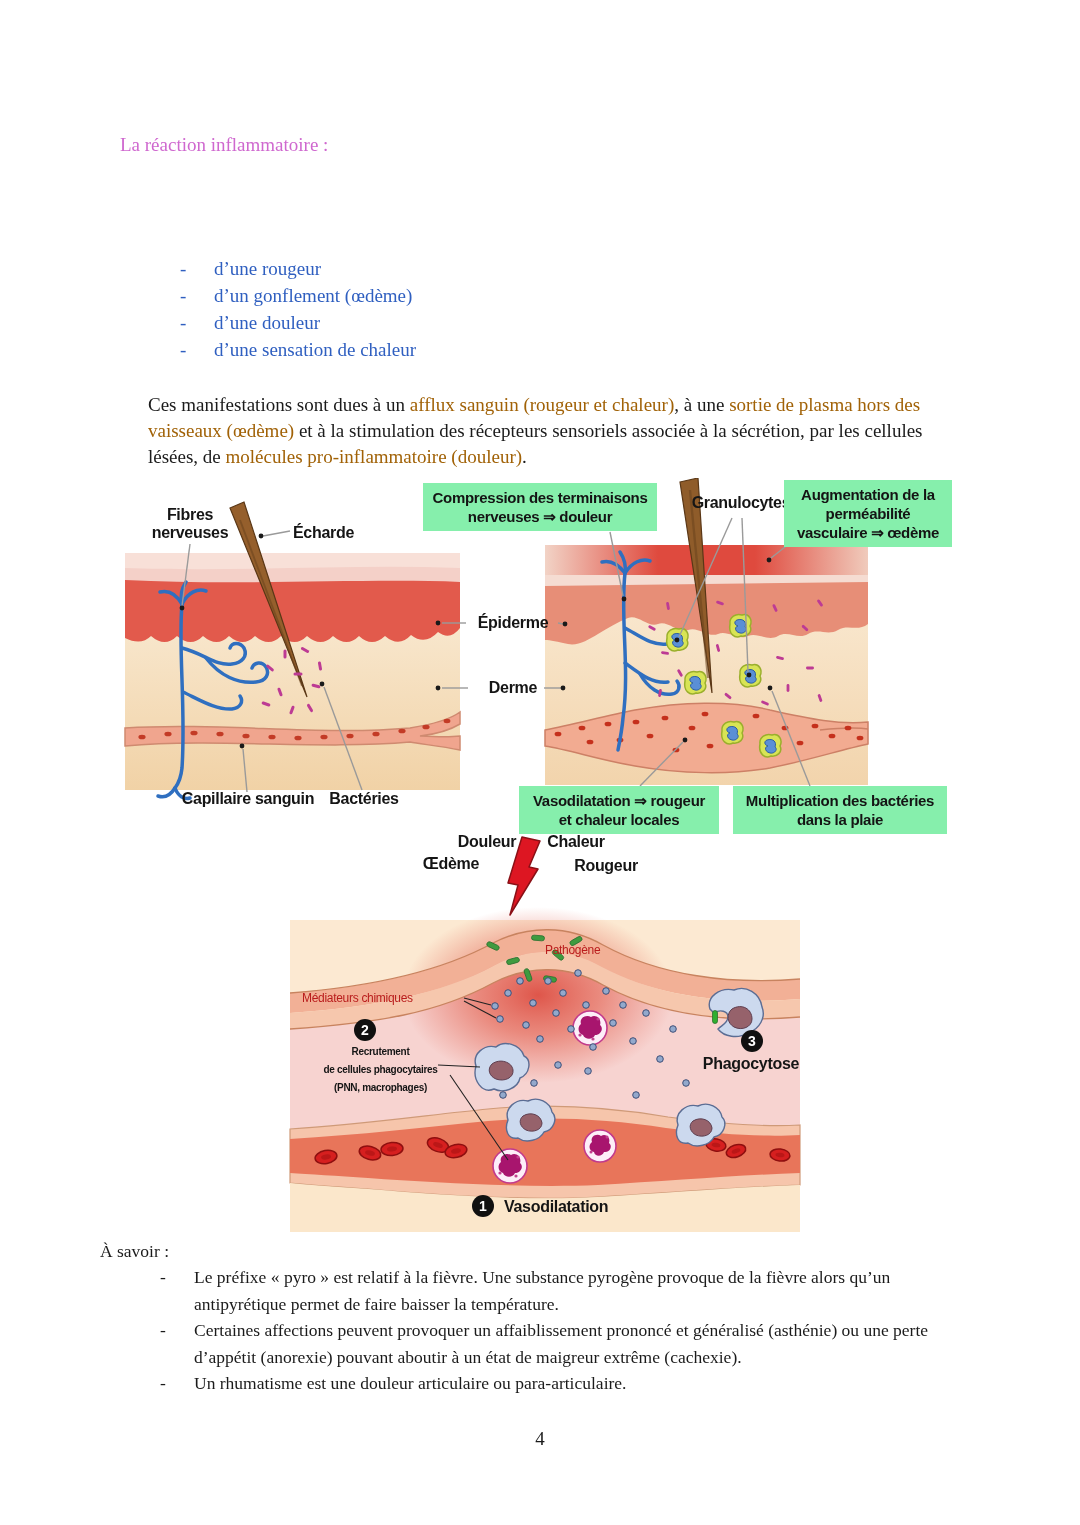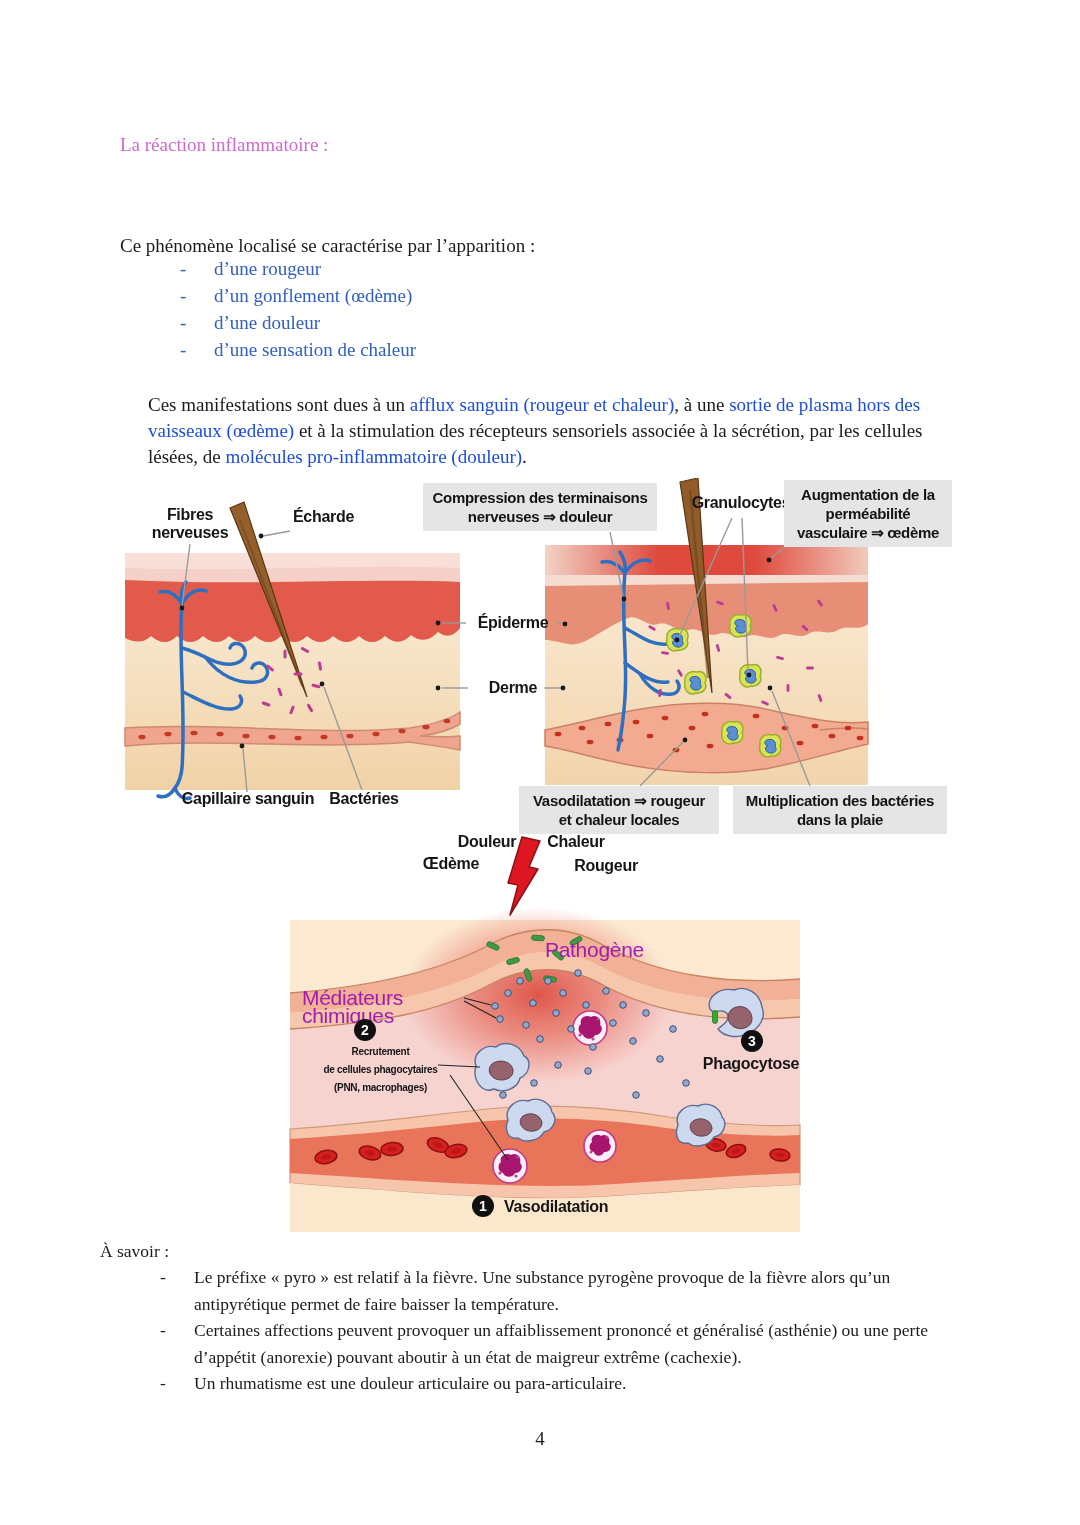--- a/index.html
+++ b/index.html
@@ -3,48 +3,47 @@
 <meta charset="utf-8">
 <style>
   html,body{margin:0;padding:0;background:#ffffff;}
   .page{position:relative;width:1080px;height:1525px;background:#ffffff;overflow:hidden;
         font-family:"Liberation Serif", serif;color:#1b1b1b;}
   .abs{position:absolute;}
   .serif{font-size:19px;line-height:26px;margin-left:20px;}
   .small-serif{font-size:17.5px;line-height:26.5px;}
   .pinkT{color:#cf68cf;}
   .blue{color:#2f5fc0;}
-  .pink{color:#1d4ed8;}
+  .pink{color:#a16207;}
   .dashrow{display:flex;}
   .dash{width:34px;flex:0 0 34px;}
   
   .dlab{position:absolute;font-family:"Liberation Sans", sans-serif;font-weight:700;
         font-size:16px;line-height:18px;letter-spacing:-0.3px;color:#151515;text-align:center;}
   .dlab.left{text-align:left;}
   .dlab.pre{white-space:pre-line;}
-  .dlab.reg{font-weight:400;color:#a21caf;font-size:21px;}
-  .ybox{position:absolute;background:#e5e5e5;color:#141414;text-align:center;
+  .dlab.reg{font-weight:400;color:#b91c1c;font-size:12px;}
+  .ybox{position:absolute;background:#86efac;color:#141414;text-align:center;
         font-family:"Liberation Sans", sans-serif;font-weight:700;font-size:15px;
         line-height:19px;letter-spacing:-0.3px;padding:5px 6px;box-sizing:border-box;}
   .num{position:absolute;width:22px;height:22px;border-radius:50%;background:#101010;color:#fff;
        font-family:"Liberation Sans", sans-serif;font-weight:700;font-size:14px;line-height:22px;
        text-align:center;}
   .fig{position:absolute;}
   .fig svg{position:absolute;left:0;top:0;}
   .pagenum{position:absolute;left:0;top:1428px;width:1080px;text-align:center;font-size:19px;}
 </style>
 </head>
 <body>
 
 <div class="page">
 
   <div class="abs serif pinkT" style="left:100px;top:132px;">La réaction inflammatoire :</div>
 
 
-  <div class="abs serif" style="left:100px;top:233px;width:880px;">Ce phénomène localisé se caractérise par l’apparition :</div>
 
   <div class="abs serif blue dashrow" style="left:160px;top:256px;">
     <span class="dash">-</span>
     <span>d’une rougeur</span>
   </div>
   <div class="abs serif blue dashrow" style="left:160px;top:283px;">
     <span class="dash">-</span>
     <span>d’un gonflement (œdème)</span>
   </div>
   <div class="abs serif blue dashrow" style="left:160px;top:310px;">
@@ -256,21 +255,21 @@
           <circle cx="557" cy="162" r="2.4"></circle>
         <circle cx="629" cy="197" r="2.4"></circle>
           <circle cx="649" cy="82" r="2.4"></circle>
         <circle cx="565" cy="262" r="2.4"></circle>
           <circle cx="650" cy="210" r="2.4"></circle>
       </g>
     </svg>
 
     <div class="dlab pre" style="left:20px;top:28px;width:100px;">Fibres
 nerveuses</div>
-    <div class="dlab left" style="left:173px;top:30px;width:80px;">Écharde</div>
+    <div class="dlab left" style="left:173px;top:46px;width:80px;">Écharde</div>
     <div class="ybox" style="left:303px;top:5px;width:234px;">Compression des terminaisons nerveuses ⇒ douleur</div>
     <div class="dlab" style="left:562px;top:16px;width:118px;">Granulocytes</div>
     <div class="ybox" style="left:664px;top:2px;width:168px;">Augmentation de la perméabilité vasculaire ⇒ œdème</div>
     <div class="dlab" style="left:346px;top:136px;width:94px;text-align:center;">Épiderme</div>
     <div class="dlab" style="left:350px;top:201px;width:86px;">Derme</div>
     <div class="dlab" style="left:48px;top:312px;width:160px;">Capillaire sanguin</div>
     <div class="dlab" style="left:200px;top:312px;width:88px;">Bactéries</div>
     <div class="ybox" style="left:399px;top:308px;width:200px;">Vasodilatation ⇒ rougeur et chaleur locales</div>
     <div class="ybox" style="left:601px;top:308px;width:214px;margin-left:12px;">Multiplication des bactéries dans la plaie</div>
   </div>

